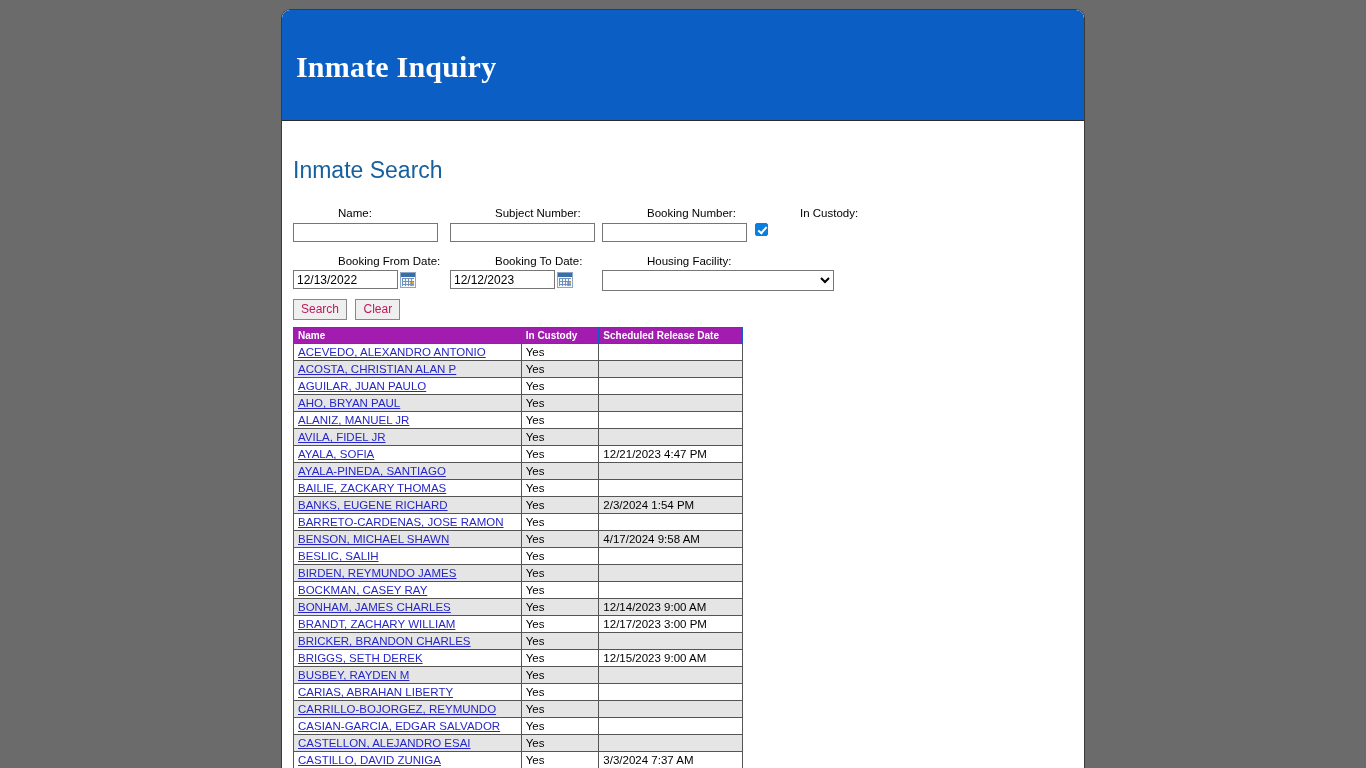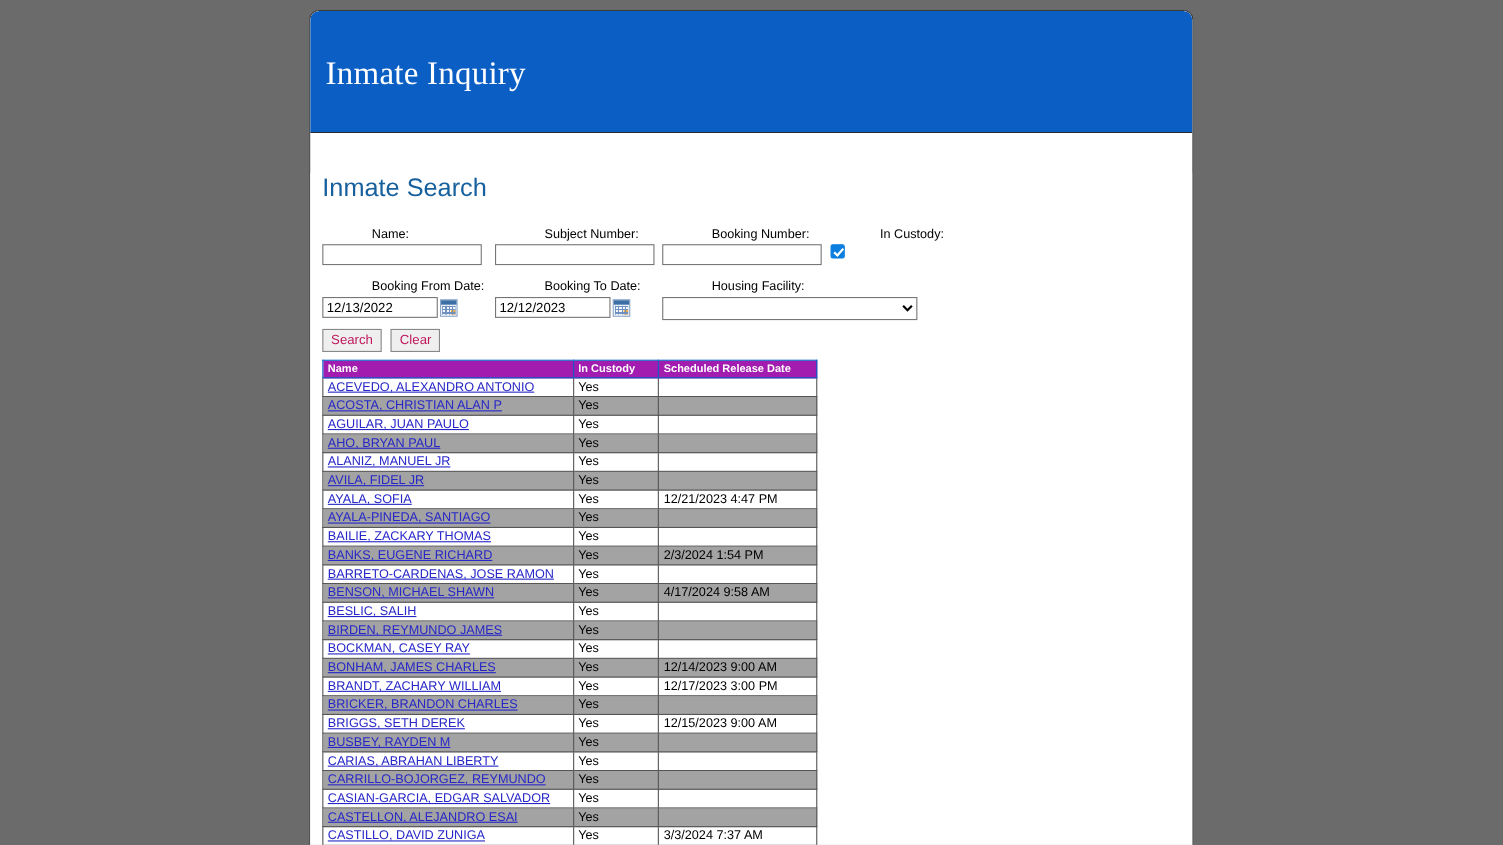--- a/index.html
+++ b/index.html
@@ -32,21 +32,21 @@
     background: #0b5fc4;
     border-radius: 8px 8px 0 0;
     border-bottom: 1px solid #2b2b2b;
     position: relative;
   }
   .banner-title {
     position: absolute;
     left: 14px; top: 40px;
     color: #ffffff;
     font-family: "Liberation Serif", serif;
-    font-weight: normal;
+    font-weight: bold;
     font-size: 30px;
     letter-spacing: 0.2px;
   }
   .body-area {
     padding: 0 11px 0 11px;
     background: #ffffff;
   }
   .page-heading {
     color: #17609e;
     font-size: 23px;
@@ -162,21 +162,21 @@
     white-space: nowrap;
   }
   table.results td {
     border: 1px solid #555;
     padding: 1px 4px;
     height: 17px;
     color: #000;
     vertical-align: middle;
     white-space: nowrap;
   }
-  table.results tr.alt td { background: #a3a3a3; }
+  table.results tr.alt td { background: #e5e5e5; }
   table.results td.c-name { width: 228px; }
   table.results td.c-cust { width: 78px; }
   table.results td.c-rel  { width: 144px; }
   table.results th.h-name { width: 228px; }
   table.results th.h-cust { width: 78px; }
   table.results th.h-rel  { width: 144px; }
   a.inmate-link {
     color: #2727c8;
     text-decoration: underline;
     font-size: 11.5px;

